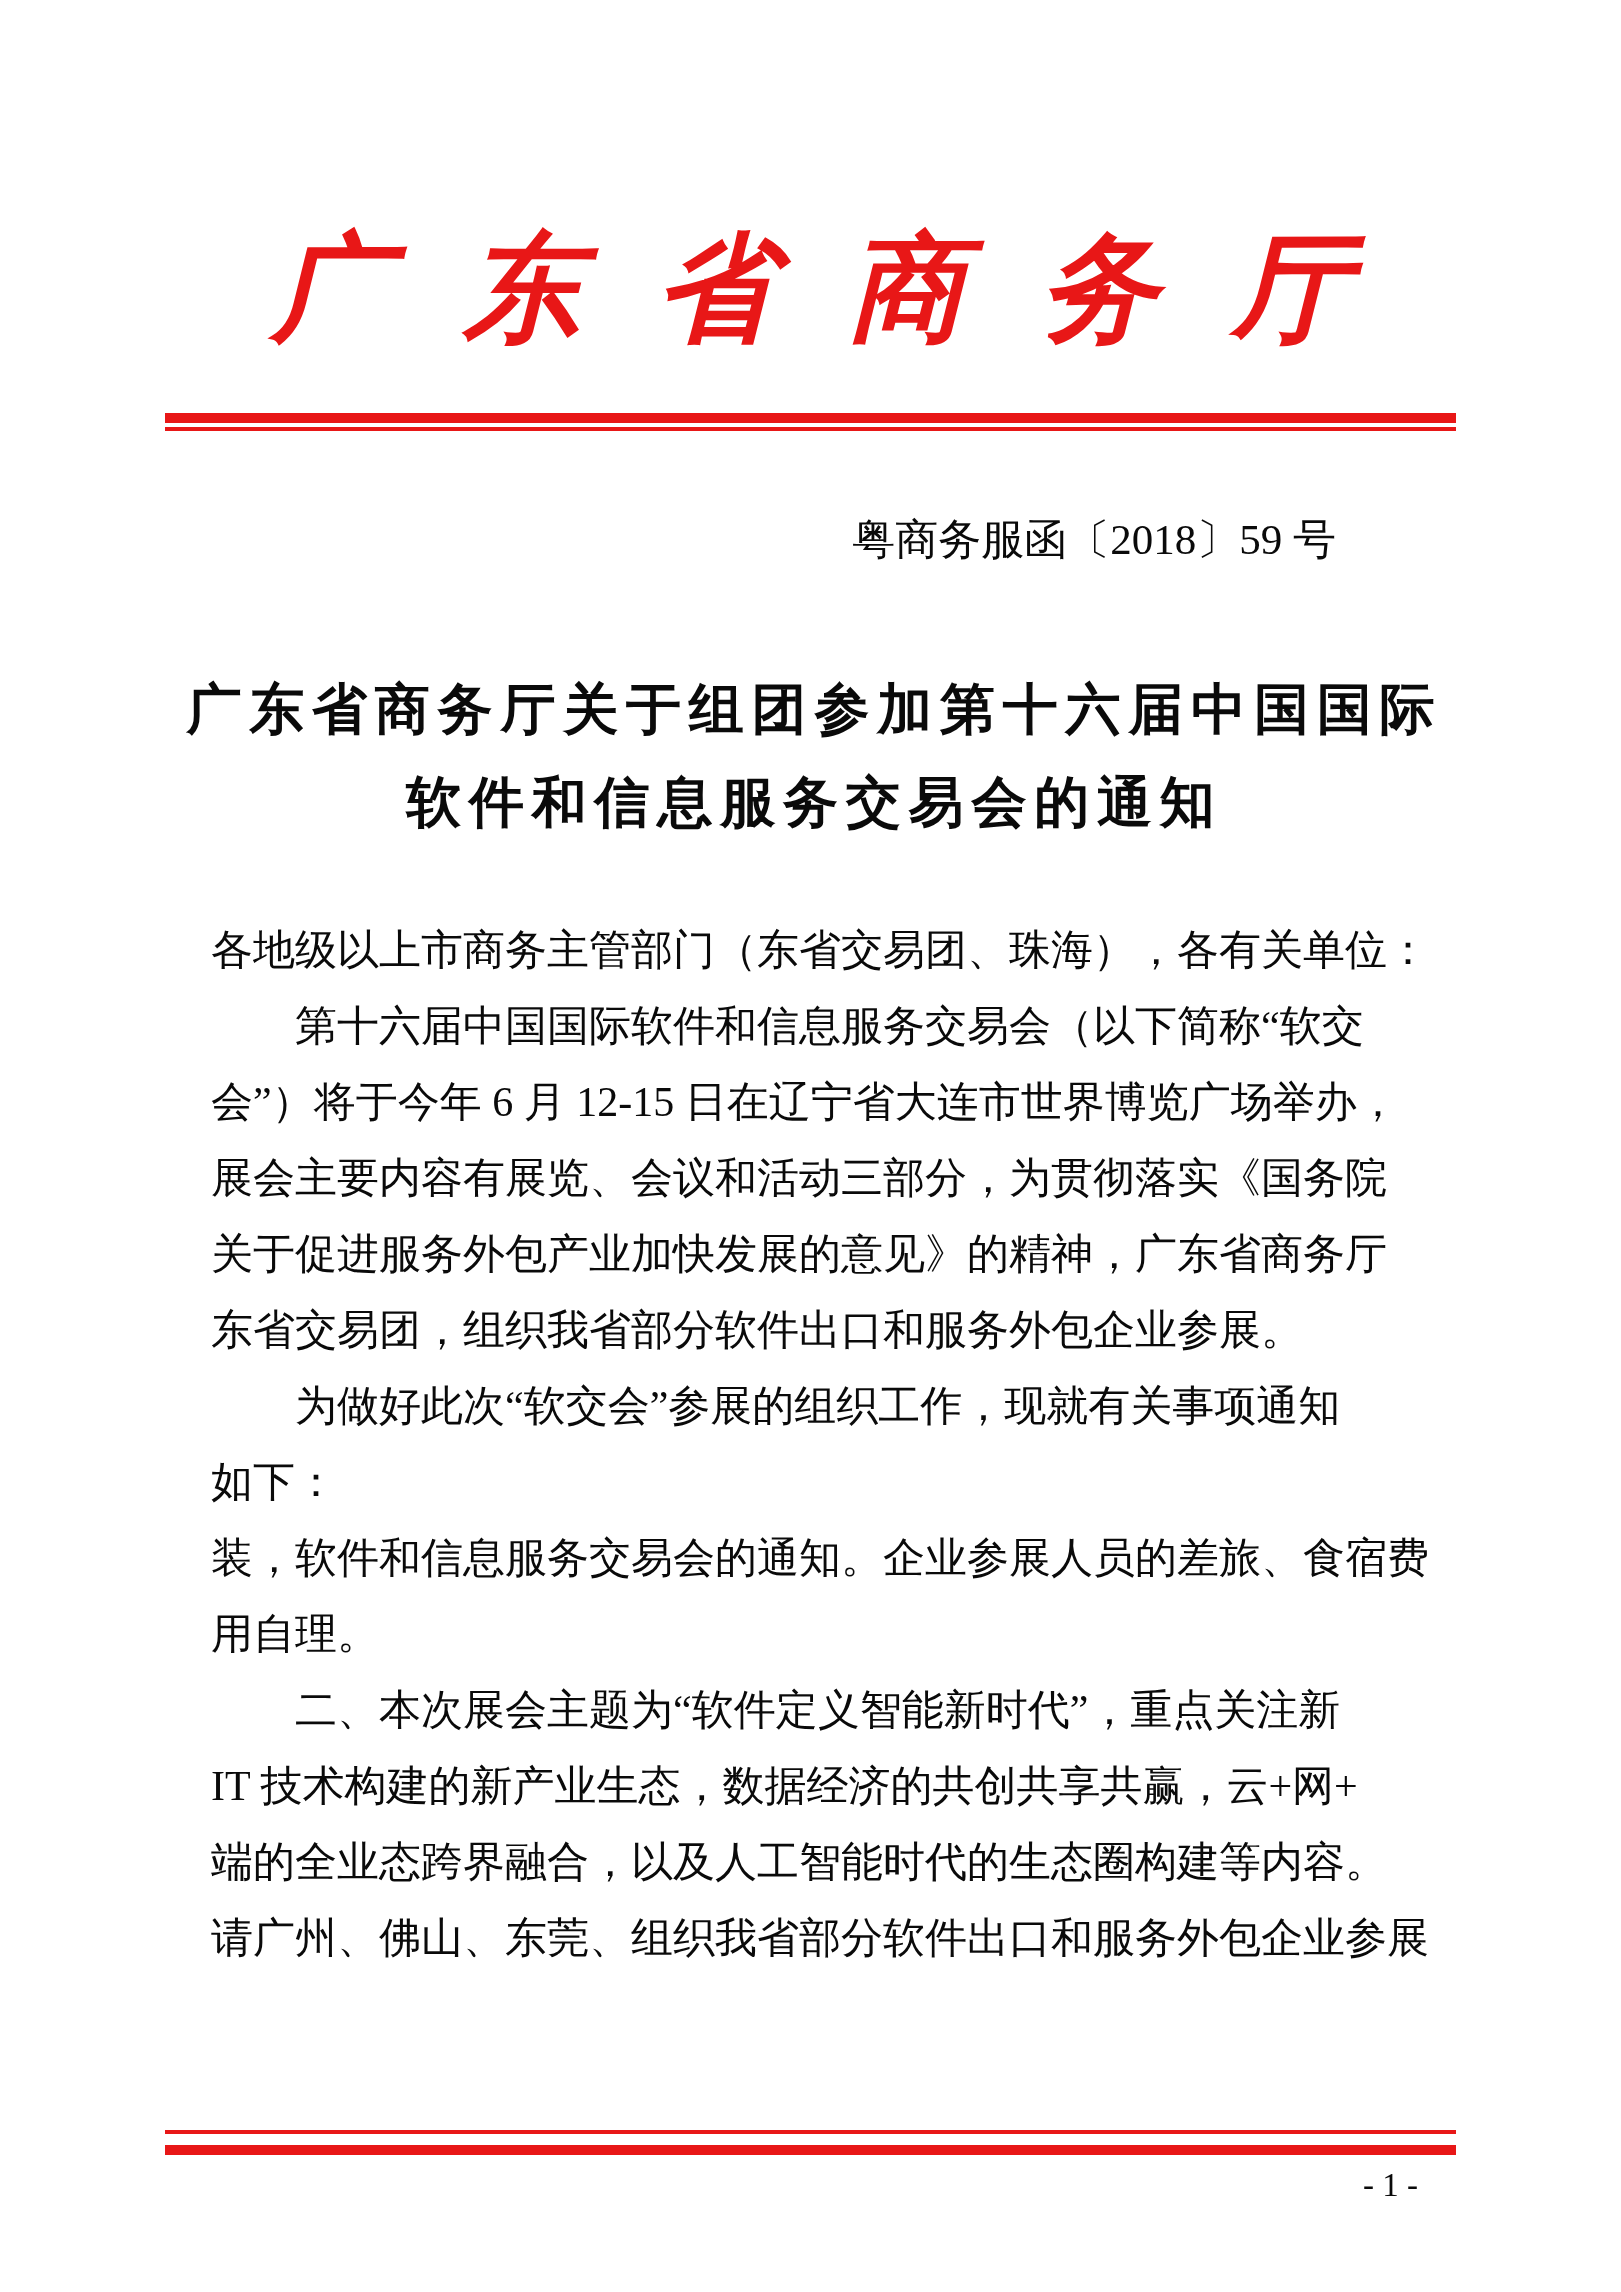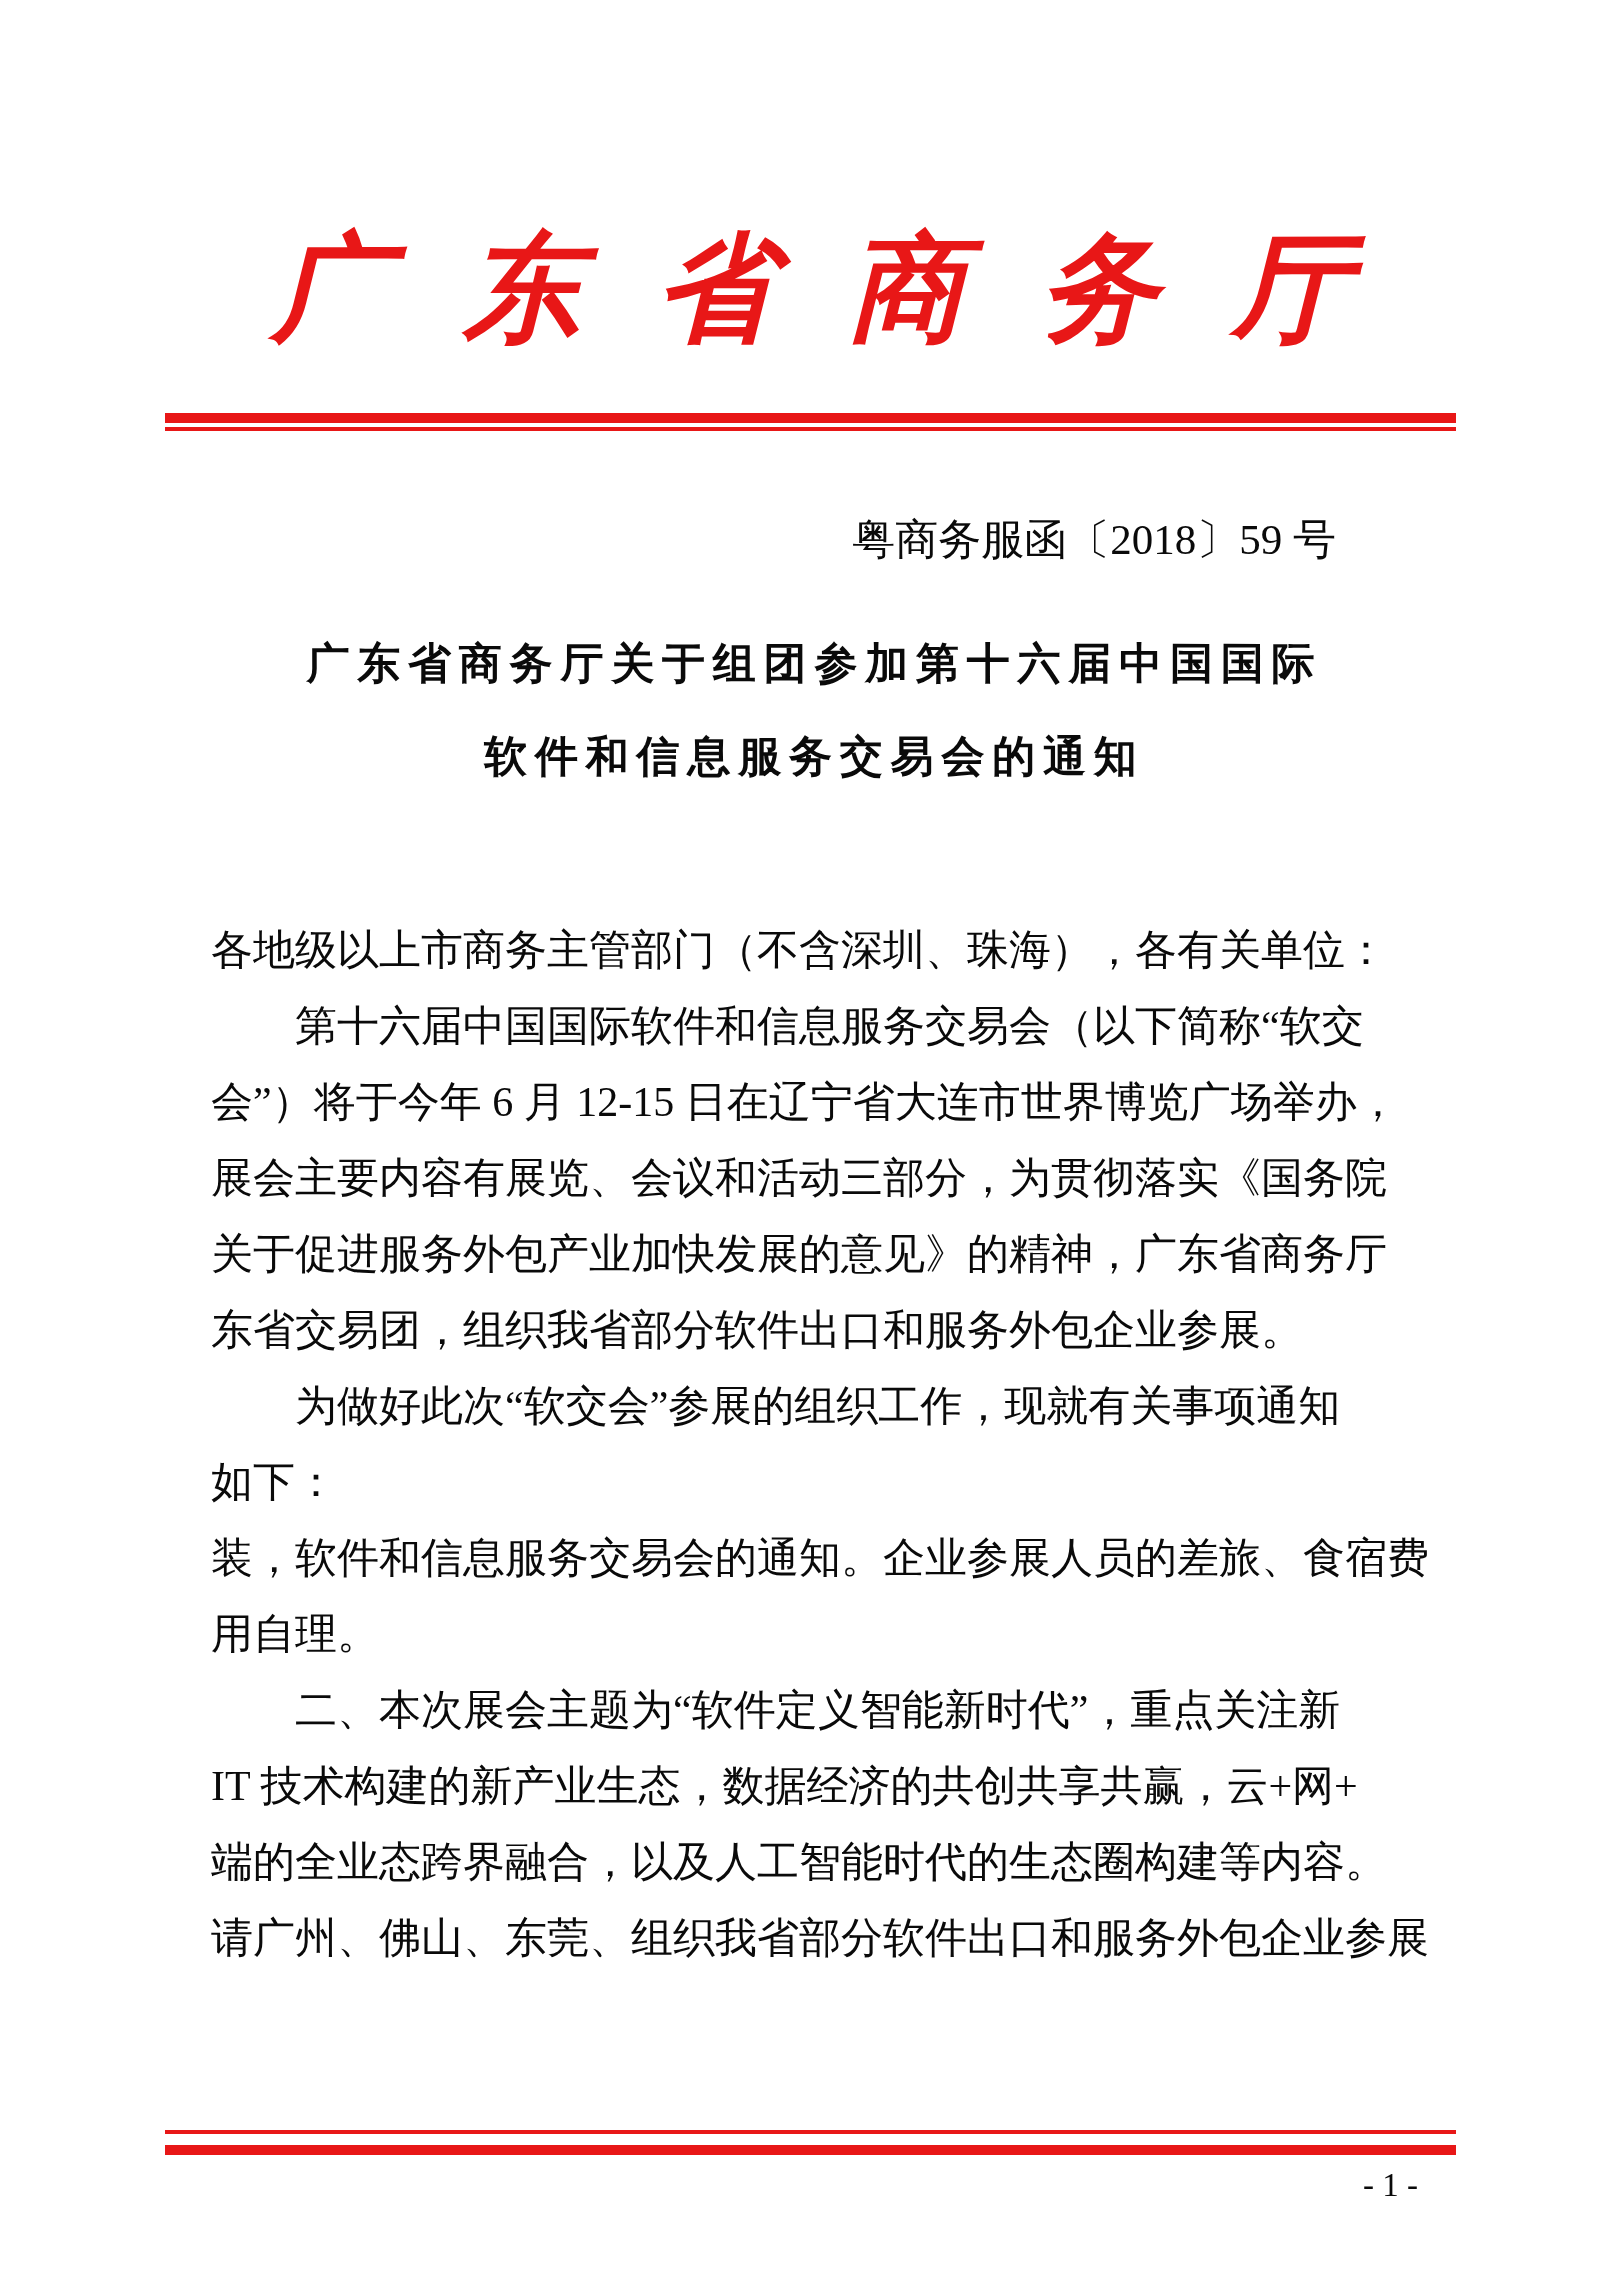--- a/index.html
+++ b/index.html
@@ -44,26 +44,26 @@
     top: 514px;
     right: 285px;
     font-size: 43px;
     line-height: 51px;
     white-space: pre;
     color: var(--ink);
   }
   
   .doc-title {
     position: absolute;
-    top: 617px;
+    top: 663px;
     left: 0;
     width: 100%;
     text-align: center;
     font-weight: bold;
-    font-size: 43px;
+    font-size: 55px;
     line-height: 93px;
     color: var(--ink);
   }
   .doc-title .t-line span {
     letter-spacing: 7.8px;
     margin-right: -7.8px;
   }
   
   .body-text {
     position: absolute;
@@ -103,21 +103,21 @@
   <div class="doc-title">
     <div class="t-line">
       <span>广东省商务厅关于组团参加第十六届中国国际</span>
     </div>
     <div class="t-line">
       <span>软件和信息服务交易会的通知</span>
     </div>
   </div>
 
   <div class="body-text">
-    <div class="body-line">各地级以上市商务主管部门（不含深圳、珠海），各有关单位：</div>
+    <div class="body-line">各地级以上市商务主管部门（东省交易团、珠海），各有关单位：</div>
     <div class="body-line">　　第十六届中国国际软件和信息服务交易会（以下简称“软交</div>
     <div class="body-line">会”）将于今年 6 月 12-15 日在辽宁省大连市世界博览广场举办，</div>
     <div class="body-line">展会主要内容有展览、会议和活动三部分，为贯彻落实《国务院</div>
     <div class="body-line">关于促进服务外包产业加快发展的意见》的精神，广东省商务厅</div>
     <div class="body-line">东省交易团，组织我省部分软件出口和服务外包企业参展。</div>
     <div class="body-line">　　为做好此次“软交会”参展的组织工作，现就有关事项通知</div>
     <div class="body-line">如下：</div>
     <div class="body-line">装，软件和信息服务交易会的通知。企业参展人员的差旅、食宿费</div>
     <div class="body-line">用自理。</div>
     <div class="body-line">　　二、本次展会主题为“软件定义智能新时代”，重点关注新</div>

